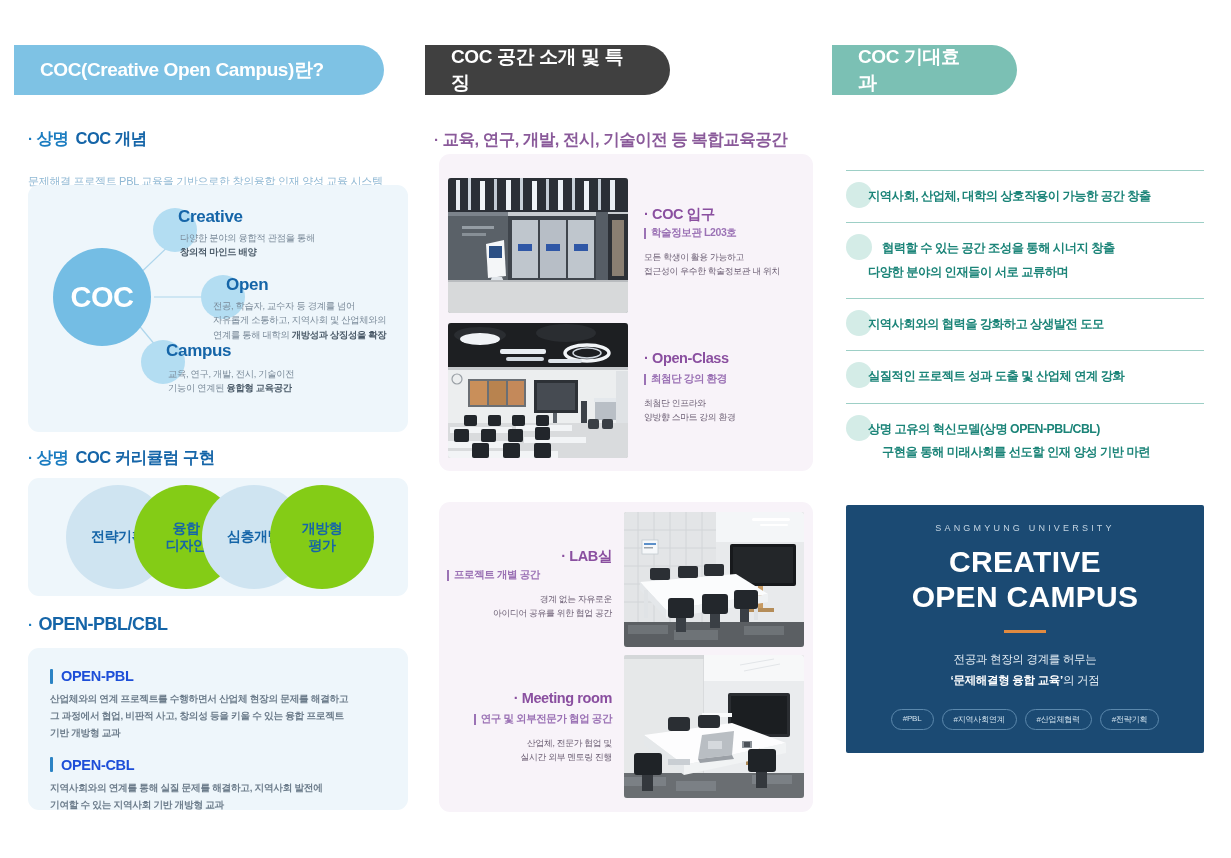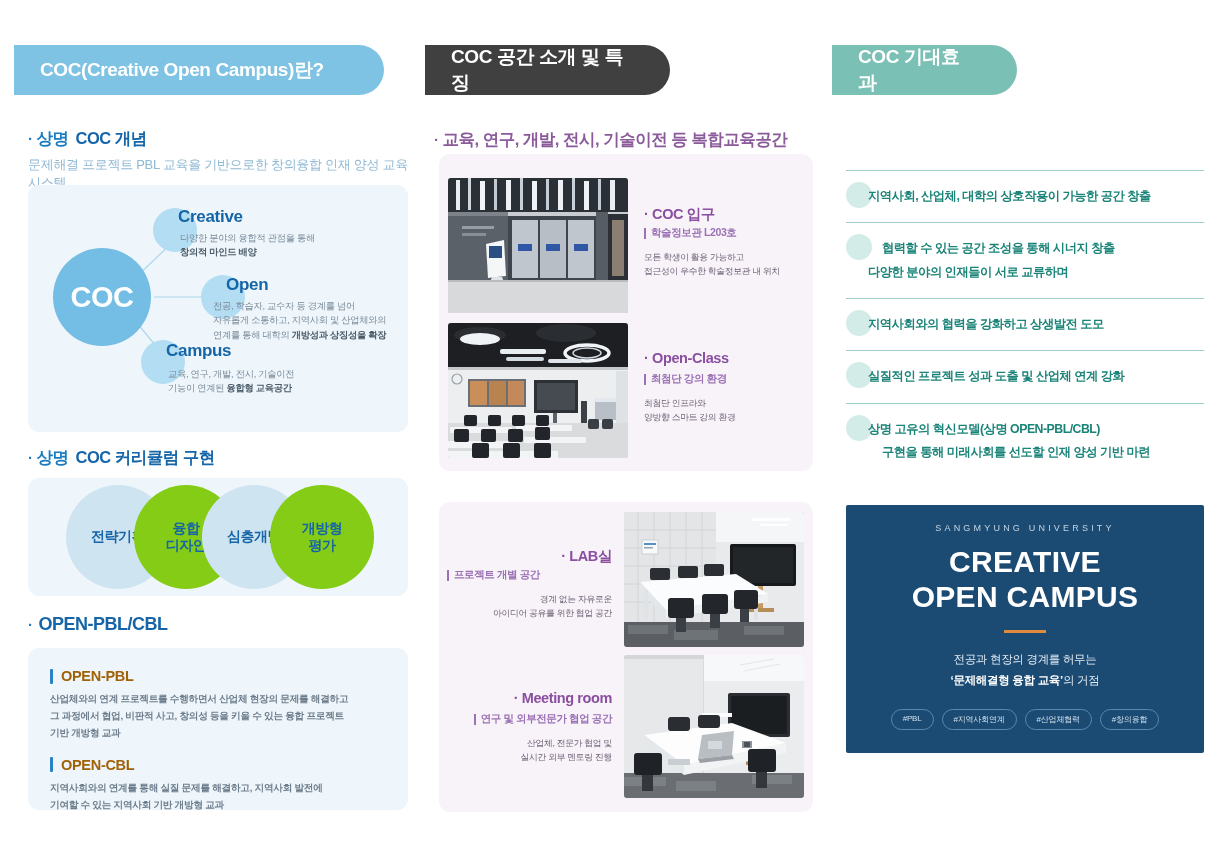--- a/index.html
+++ b/index.html
@@ -32,21 +32,21 @@
 
   
   .sec-title {
     font-size: 16.5px; font-weight: bold; color: #1a7cc0;
     letter-spacing: -0.5px; display: flex; align-items: baseline;
   }
   .sec-title .dot { font-size: 15px; margin-right: 4px; color: #1a7cc0; }
   .sec-title .em1 { color: #1a7cc0; }
   .sec-title .em2 { color: #1565a8; margin-left: 7px; }
   .sec-sub {
-    font-size: 13px; color: #8fb8d4; margin-top: 6px; letter-spacing: -0.3px;
+    font-size: 11px; color: #8fb8d4; margin-top: 24px; letter-spacing: -0.3px;
   }
   .sec-title-purple { color: #8a5a9a; }
   .sec-title-purple .dot { color: #8a5a9a; }
 
   
   .card-blue {
     background: #eef6fb; border-radius: 11px;
   }
   .venn { position: relative; width: 100%; height: 100%; }
   .venn svg { position: absolute; left: 0; top: 0; }
@@ -79,21 +79,21 @@
     display: flex; align-items: center; justify-content: center;
     text-align: center; font-size: 14px; font-weight: bold;
     color: #1565a8; line-height: 1.25; letter-spacing: -0.5px;
   }
   .curri-a { background: #cfe4f1; }
   .curri-b { background: #84cc16; }
 
   
   .pbl-card { background: #eef6fb; border-radius: 11px; padding: 20px 22px; }
   .pbl-head {
-    font-size: 14.5px; font-weight: bold; color: #a16207;
+    font-size: 14.5px; font-weight: bold; color: #1d4ed8;
     display: flex; align-items: center; letter-spacing: -0.3px;
   }
   .pbl-head .bar {
     display: inline-block; width: 3px; height: 15px;
     background: #2b83c4; margin-right: 8px; border-radius: 1px;
   }
   .pbl-body {
     font-size: 9.7px; color: #6d7d8c; line-height: 1.75;
     margin-top: 7px; letter-spacing: -0.3px; font-weight: bold;
   }
@@ -598,18 +598,18 @@
       </div>
       <div class="promo-rule"></div>
       <div class="promo-sub">
         <div>전공과 현장의 경계를 허무는</div>
         <div><b>‘문제해결형 융합 교육’</b><span>의 거점</span></div>
       </div>
       <div class="promo-tags">
         <span class="tag">#PBL</span>
         <span class="tag">#지역사회연계</span>
         <span class="tag">#산업체협력</span>
-        <span class="tag">#창의융합</span>
+        <span class="tag">#전략기획</span>
       </div>
     </div>
   </div>
 
 </div>
 
 </body></html>

